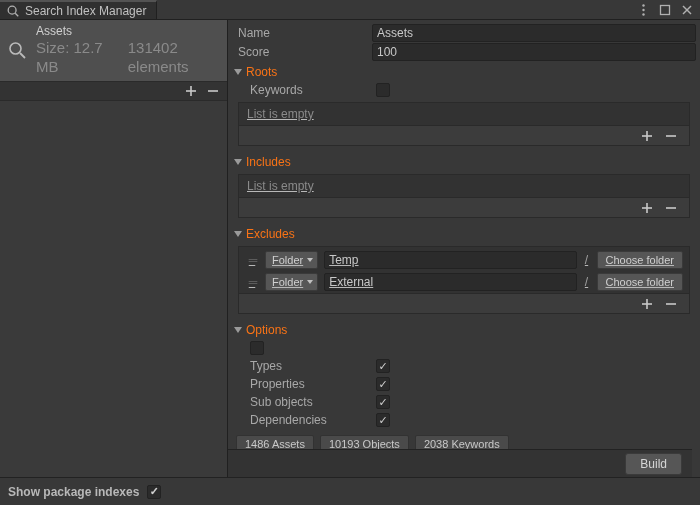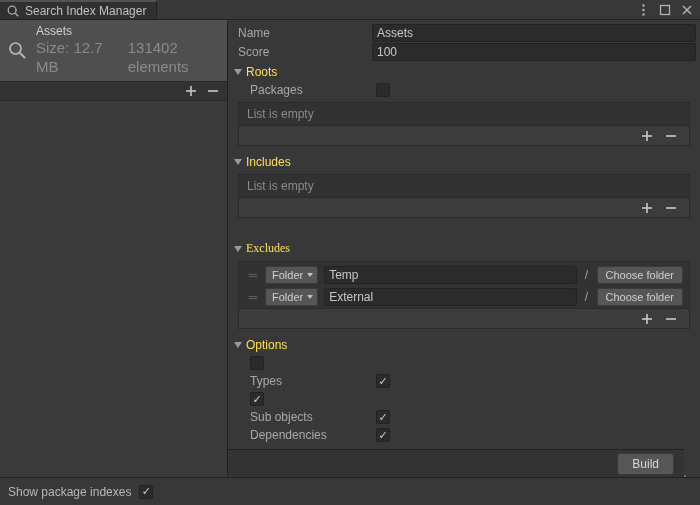--- a/index.html
+++ b/index.html
@@ -121,21 +121,21 @@
     padding:0 4px;
     font-family:inherit;
     font-size:12px;
     border-radius:2px;
   }
   .section-header {
     display:flex;
     align-items:center;
     gap:4px;
     padding:3px 2px 2px 2px;
-    color:#fde047;
+    color:#f97316;
   }
   .section-body { margin-left:18px; }
   .check-row {
     display:flex;
     align-items:center;
     height:18px;
   }
   .check-label { width:126px; color:#a8a8a8; }
   .chk {
     width:14px;height:14px;
@@ -144,20 +144,21 @@
     border-radius:2px;
     display:flex;align-items:center;justify-content:center;
     color:#d0d0d0;
     font-size:11px;
   }
   .list-frame {
     background:#323232;
     border:1px solid #2a2a2a;
     margin:3px 6px 0 6px;
     border-radius:0;
+    text-decoration:underline;
   }
   .list-empty {
     color:#8a8a8a;
     padding:4px 8px;
     font-size:12px;
   }
   .list-footer {
     height:20px;
     background:#3c3c3c;
     display:flex;
@@ -231,21 +232,21 @@
   .scrollbar {
     position:absolute;
     right:2px; top:0; bottom:2px; width:10px;
     display:flex; flex-direction:column; justify-content:space-between;
     align-items:center;
   }
   .scroll-arrow { color:#8a8a8a; font-size:9px; }
   
   .bottom-bar {
     position:absolute;
-    left:0; right:16px; bottom:0;
+    left:0; right:8px; bottom:0;
     height:28px;
     background:#333333;
     border-top:1px solid #222;
     display:flex;
     justify-content:flex-end;
     align-items:center;
     padding-right:10px;
   }
   .build-btn {
     background:#565656;
@@ -257,20 +258,21 @@
   }
   
   .window-footer {
     height:28px;
     background:#383838;
     border-top:1px solid #222;
     display:flex;
     align-items:center;
     padding:0 8px;
     gap:8px;
+    font-weight:bold;
   }
   svg { display:block; }
 </style>
 </head>
 <body>
 
 <div class="titlebar">
   <div class="tab tab-active">
     <span class="ticon">
       <svg width="14" height="14" viewBox="0 0 16 16">
@@ -348,21 +350,21 @@
       </div>
 
       <div class="section-header">
         <svg width="8" height="8" viewBox="0 0 8 8">
             <polygon points="0,1 8,1 4,7" fill="#9a9a9a"></polygon>
           </svg>
         <span>Roots</span>
       </div>
       <div class="section-body">
         <div class="check-row">
-          <span class="check-label">Packages</span>
+          <span class="check-label">Keywords</span>
           <span class="chk"></span>
         </div>
       </div>
       <div class="list-frame">
         <div class="list-empty">List is empty</div>
         <div class="list-footer">
           <span class="pm-btn">
               <svg width="12" height="12" viewBox="0 0 12 12">
                 <line x1="6" y1="1" x2="6" y2="11" stroke="#c8c8c8" stroke-width="1.6"></line>
                 <line x1="1" y1="6" x2="11" y2="6" stroke="#c8c8c8" stroke-width="1.6"></line>
@@ -392,21 +394,21 @@
               </svg>
             </span>
           <span class="pm-btn">
               <svg width="12" height="12" viewBox="0 0 12 12">
                 <line x1="1" y1="6" x2="11" y2="6" stroke="#c8c8c8" stroke-width="1.6"></line>
               </svg>
             </span>
         </div>
       </div>
 
-      <div class="section-header" style="margin-top:20px;font-family:Liberation Serif, serif;">
+      <div class="section-header" style="margin-top:6px;">
         <svg width="8" height="8" viewBox="0 0 8 8">
             <polygon points="0,1 8,1 4,7" fill="#9a9a9a"></polygon>
           </svg>
         <span>Excludes</span>
       </div>
       <div class="list-frame" style="padding-top:2px;">
         <div class="exclude-row">
           <span class="drag-handle">═</span>
           <button class="dropdown-btn">Folder</button>
           <input class="input-text" value="Temp" style="">
@@ -443,20 +445,21 @@
       </div>
       <div class="section-body" id="options-body">
           <div class="check-row">
             <span class="chk"></span>
           </div>
           <div class="check-row">
             <span class="check-label">Types</span>
             <span class="chk">✓</span>
           </div>
           <div class="check-row">
+            <span class="check-label">Properties</span>
             <span class="chk">✓</span>
           </div>
           <div class="check-row">
             <span class="check-label">Sub objects</span>
             <span class="chk">✓</span>
           </div>
           <div class="check-row">
             <span class="check-label">Dependencies</span>
             <span class="chk">✓</span>
           </div>

